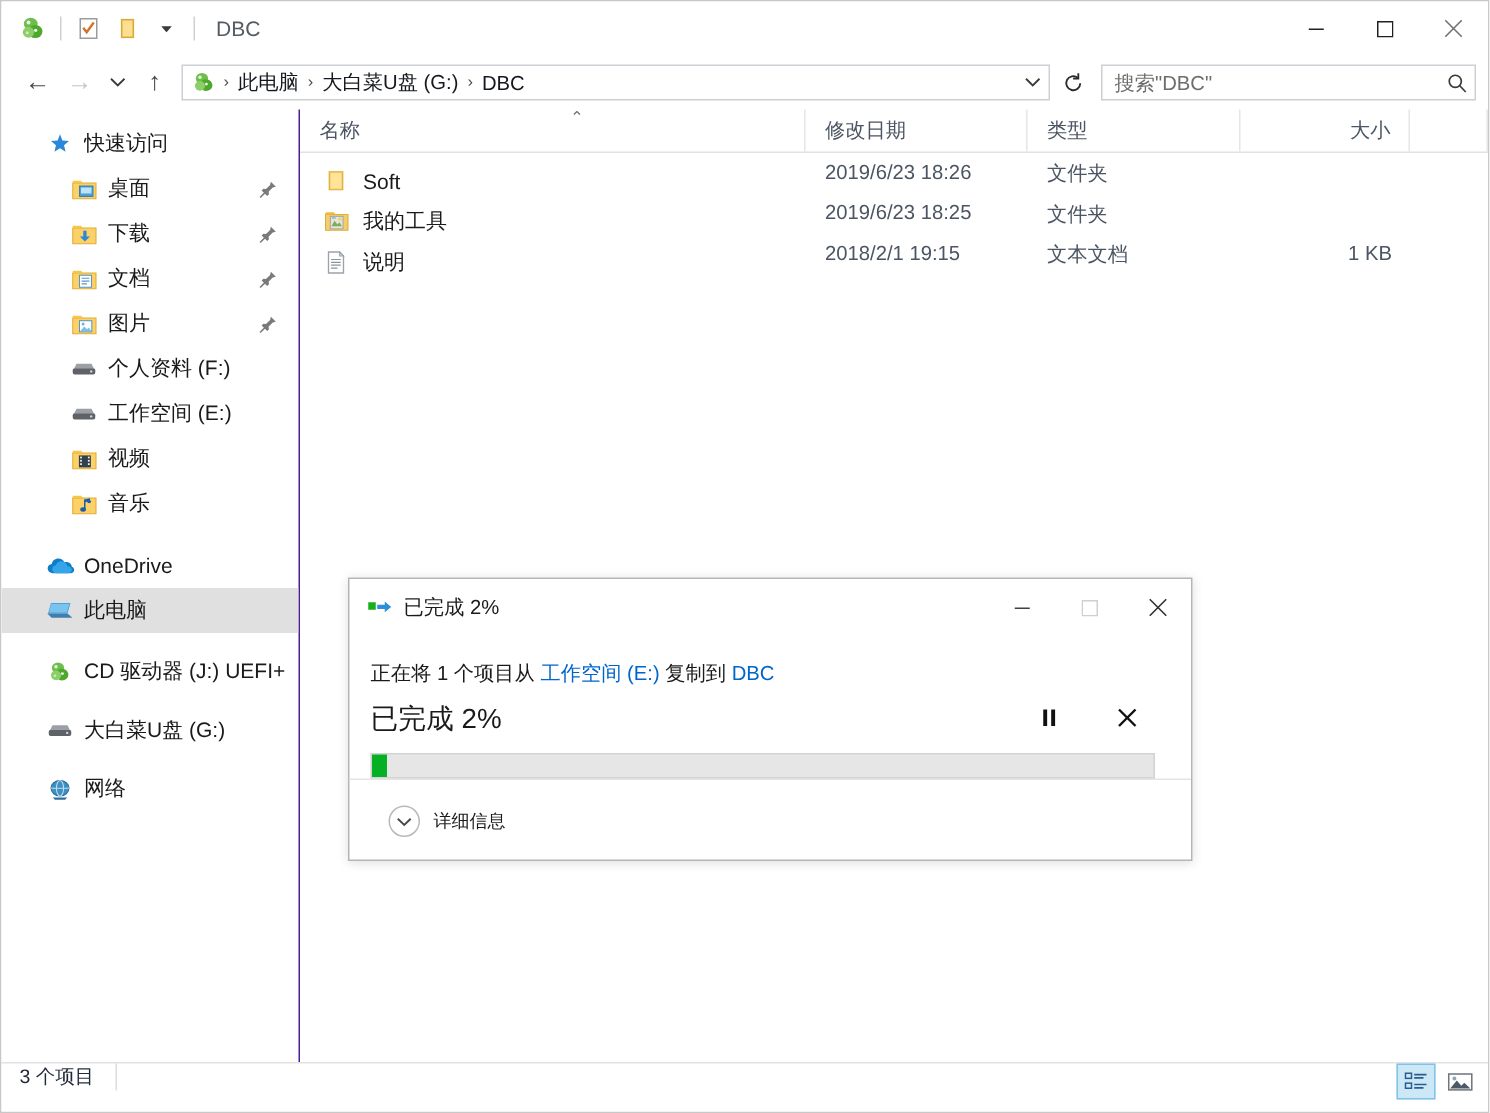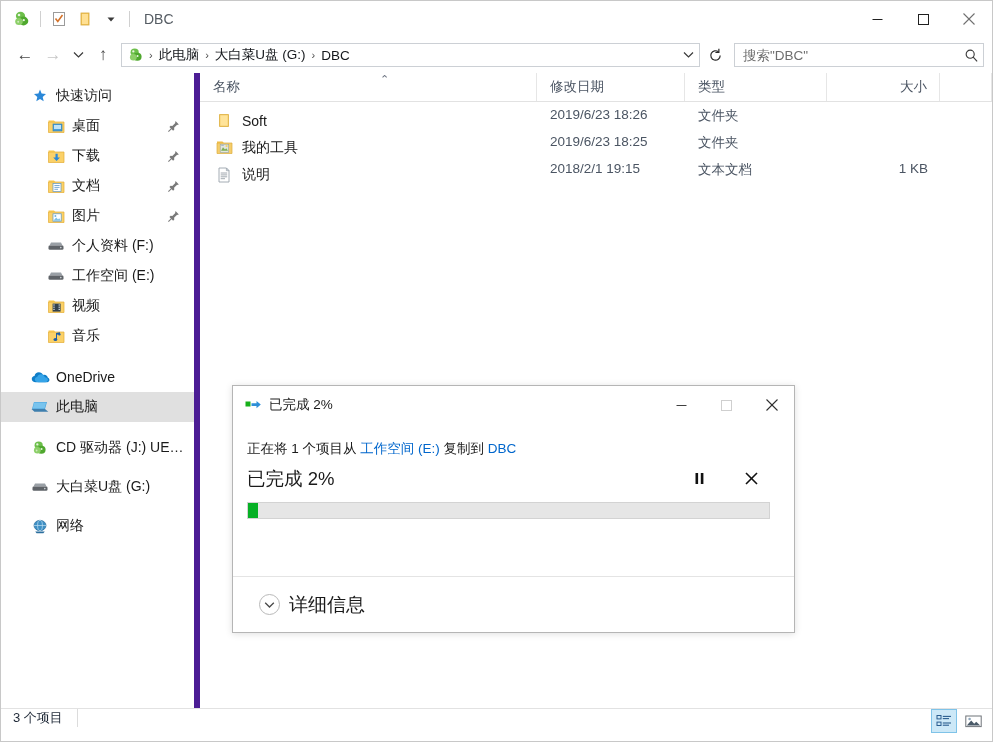--- a/index.html
+++ b/index.html
@@ -137,21 +137,21 @@
   }
   .searchbox input::placeholder { color: #6e6e6e; opacity: 1; }
 
   
   .body { flex: 1 1 auto; display: flex; min-height: 0; position: relative; }
 
   
   .sidebar {
     width: 199px; flex: 0 0 199px;
     background: #ffffff;
-    border-right: 6px solid #4c1d95;
+    border-right: 1px solid #4c1d95;
     padding-top: 8px;
     overflow: hidden;
     position: relative;
   }
   .tree-item {
     height: 30px; display: flex; align-items: center;
     padding-right: 6px; cursor: default;
     font-size: 14px; color: #1a1a1a;
     white-space: nowrap;
   }
@@ -217,21 +217,21 @@
     width: 26px; height: 24px;
     display: flex; align-items: center; justify-content: center;
     cursor: default; border: 1px solid transparent;
   }
   .view-btn.active { background: #cce8f7; border: 1px solid #7fc3e8; }
 
   
   .dialog {
     position: absolute;
     left: 231px; top: 312px;
-    width: 563px; height: 248px;
+    width: 563px; height: 189px;
     background: #ffffff;
     border: 1px solid #b5b5b5;
     box-shadow: 0 1px 7px rgba(0,0,0,0.13);
     display: flex; flex-direction: column;
     z-index: 50;
   }
   .dlg-title {
     height: 38px; flex: 0 0 38px;
     display: flex; align-items: center;
     padding-left: 10px;
@@ -274,21 +274,21 @@
     display: flex; align-items: center;
     padding-left: 26px;
   }
   .details-toggle { display: flex; align-items: center; cursor: default; }
   .details-circle {
     width: 21px; height: 21px; border-radius: 50%;
     border: 1px solid #b9b9b9;
     display: flex; align-items: center; justify-content: center;
     color: #4a4a4a;
   }
-  .details-label { font-size: 19px; color: #1a1a1a; margin-left: 9px; }
+  .details-label { font-size: 12px; color: #1a1a1a; margin-left: 9px; }
   svg { display: block; }
 </style>
 </head>
 <body>
 
 <div class="window">
 
   <div class="titlebar">
     <div class="qat">
       <div class="qat-icon">

